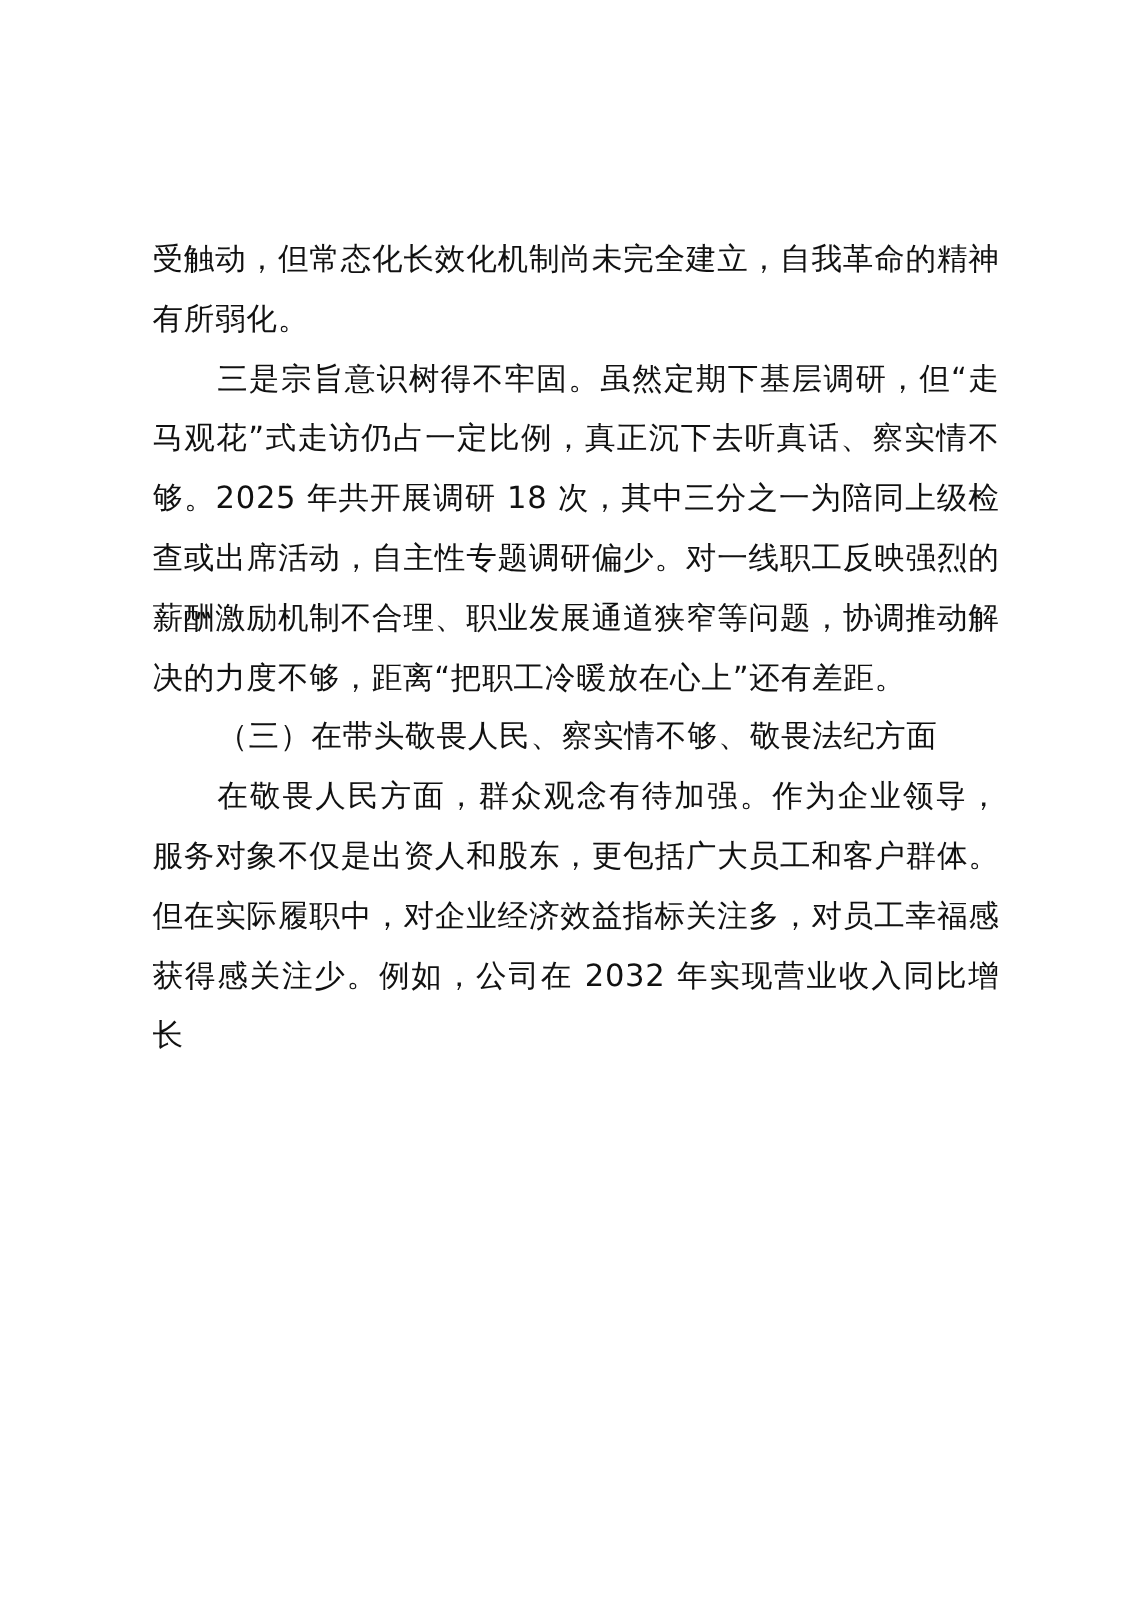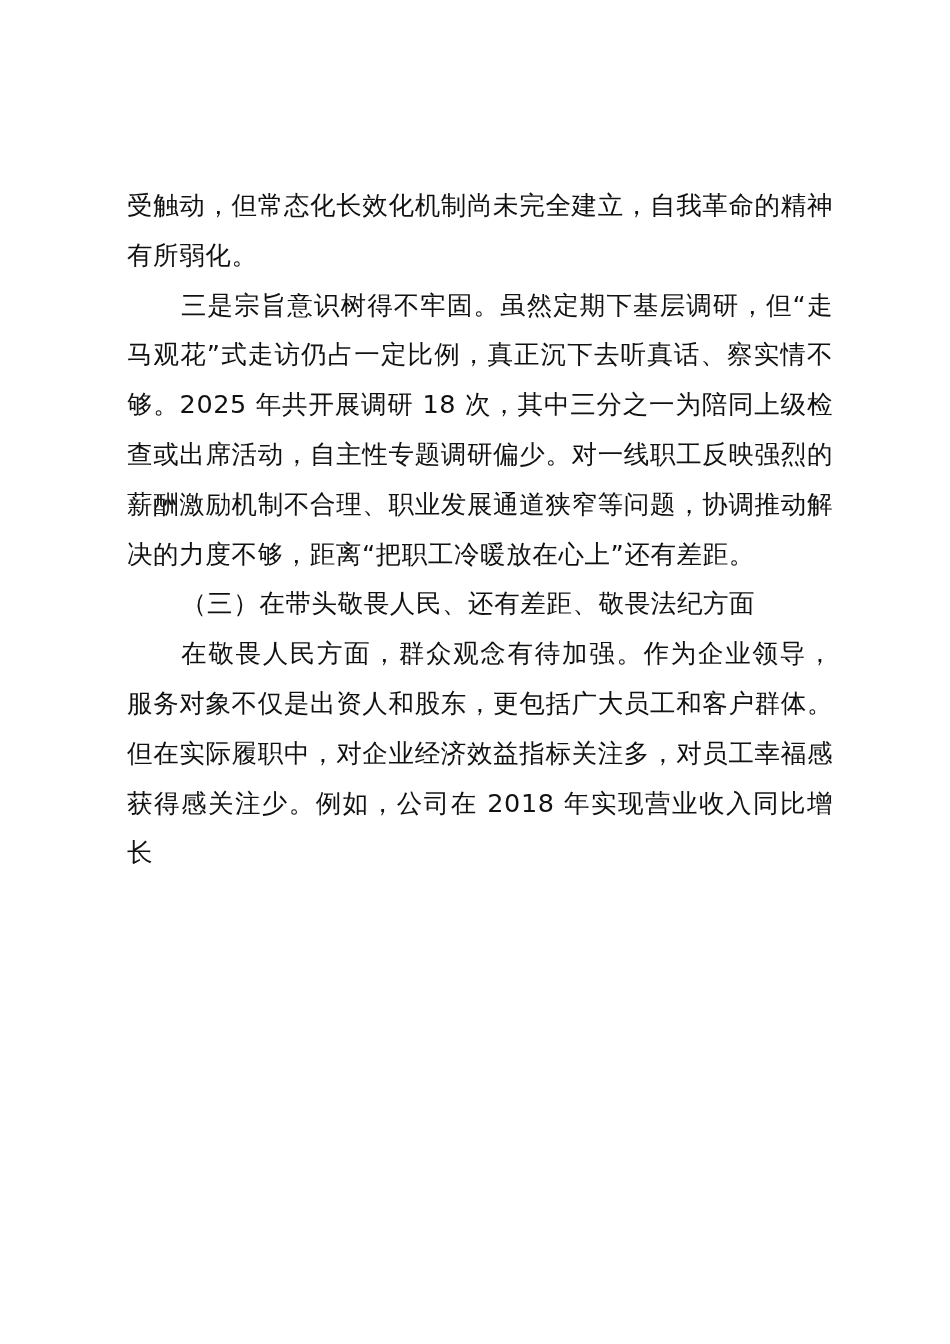--- a/index.html
+++ b/index.html
@@ -1,34 +1,34 @@
 <!DOCTYPE html>
 <html><head>
   <meta charset="utf-8">
   <style>
     html, body { margin: 0; padding: 0; background: #ffffff; }
     body { width: 950px; height: 1344px; position: relative; overflow: hidden; }
     .page {
       position: absolute;
       left: 127px;
-      top: 181px;
+      top: 192px;
       width: 706px;
       font-family: "DejaVu Sans", "Liberation Sans", sans-serif;
       font-size: 25.5px;
       line-height: 49.8px;
       color: #111111;
       text-align: justify;
       text-justify: inter-character;
       letter-spacing: 0.6px;
     }
     .page p { margin: 0; }
     .indent { text-indent: 54px; }
     .heading { padding-left: 54px; }
   </style>
 </head>
 <body>
 
 <div class="page">
   <p>受触动，但常态化长效化机制尚未完全建立，自我革命的精神有所弱化。</p>
   <p class="indent">三是宗旨意识树得不牢固。虽然定期下基层调研，但“走马观花”式走访仍占一定比例，真正沉下去听真话、察实情不够。2025 年共开展调研 18 次，其中三分之一为陪同上级检查或出席活动，自主性专题调研偏少。对一线职工反映强烈的薪酬激励机制不合理、职业发展通道狭窄等问题，协调推动解决的力度不够，距离“把职工冷暖放在心上”还有差距。</p>
-  <p class="heading">（三）在带头敬畏人民、还有差距、敬畏法纪方面</p>
-  <p class="indent">在敬畏人民方面，群众观念有待加强。作为企业领导，服务对象不仅是出资人和股东，更包括广大员工和客户群体。但在实际履职中，对企业经济效益指标关注多，对员工幸福感获得感关注少。例如，公司在 2018 年实现营业收入同比增长</p>
+  <p class="heading">（三）在带头敬畏人民、察实情不够、敬畏法纪方面</p>
+  <p class="indent">在敬畏人民方面，群众观念有待加强。作为企业领导，服务对象不仅是出资人和股东，更包括广大员工和客户群体。但在实际履职中，对企业经济效益指标关注多，对员工幸福感获得感关注少。例如，公司在 2032 年实现营业收入同比增长</p>
 </div>
 
 </body></html>

